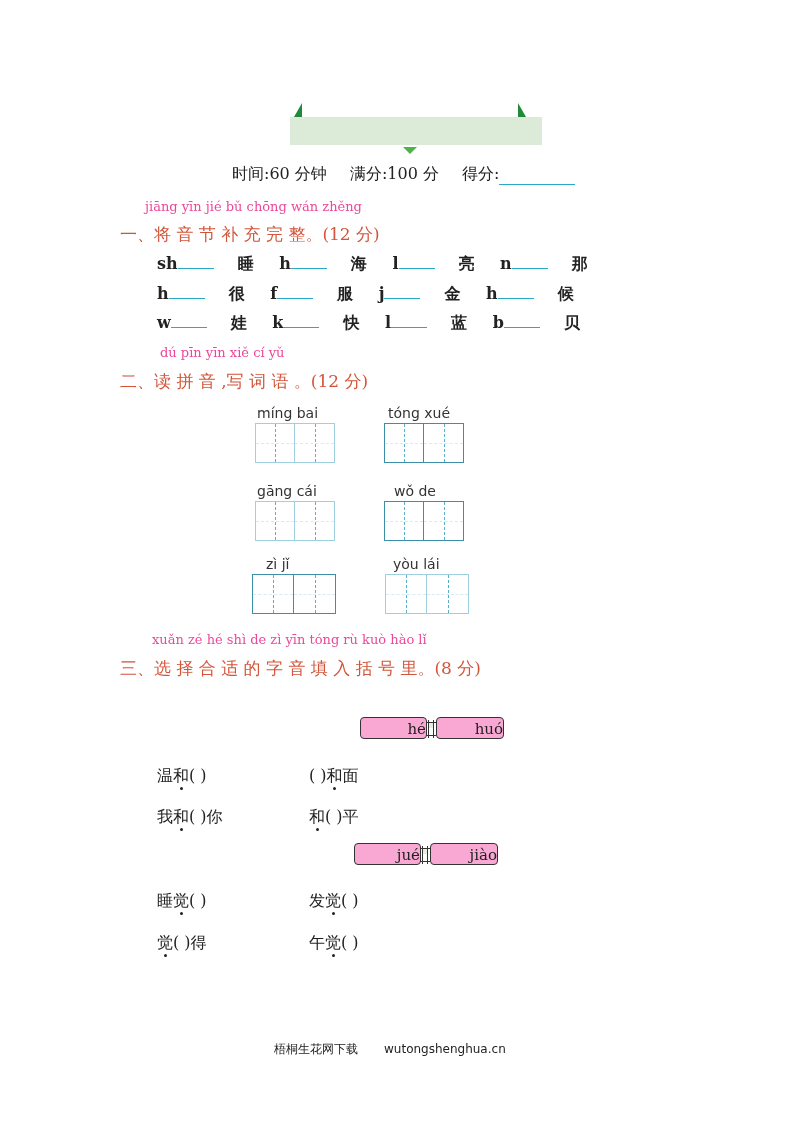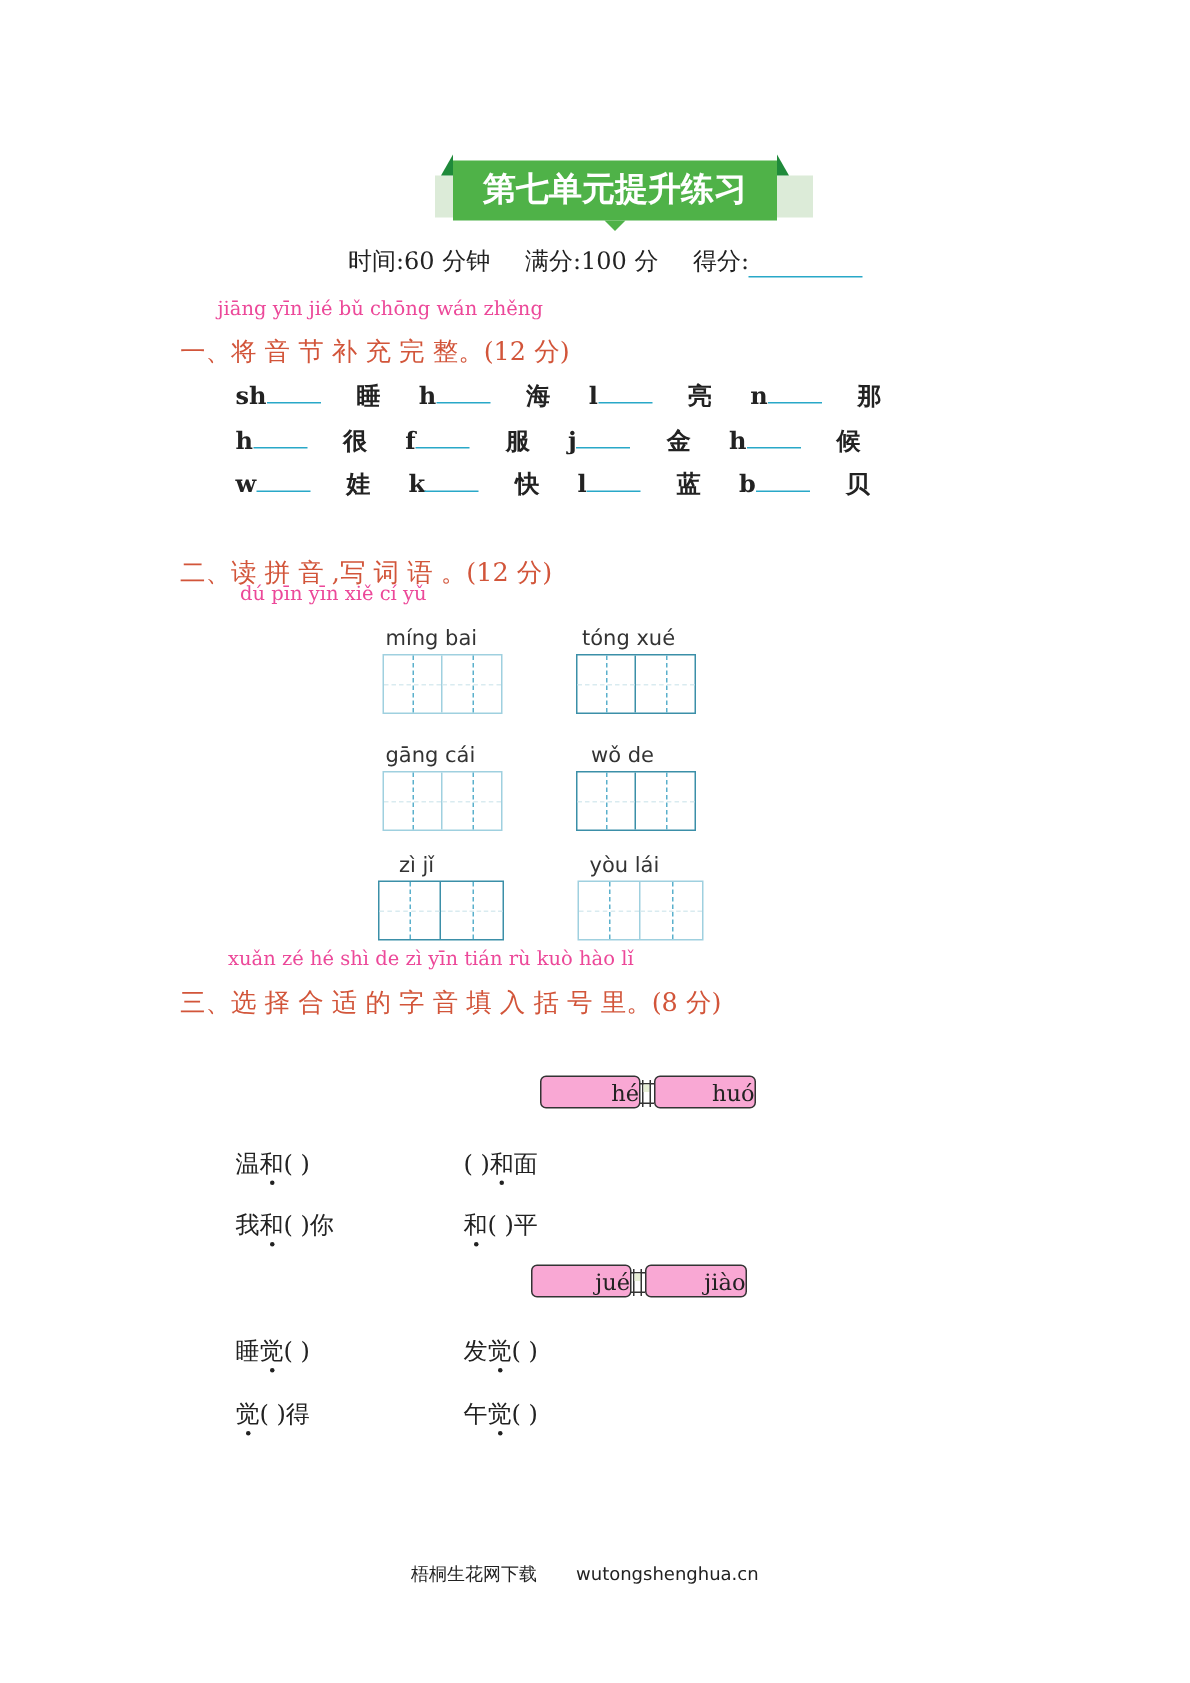--- a/index.html
+++ b/index.html
@@ -26,21 +26,21 @@
 
   .pinyin-red { color: #ec4899; font-size: 13px; white-space: nowrap; }
   .heading-red { color: #d2553a; font-size: 17px; white-space: nowrap; }
 
   .row { font-size: 16px; white-space: nowrap; font-weight: bold; }
   .blank { display: inline-block; width: 36px; border-bottom: 1px solid #29a8c8; height: 14px; margin-right: 10px; }
   .cell-letter { display: inline-block; }
   .cell-hanzi { display: inline-block; width: 36px; }
 
   
-  .wbox { position: absolute; margin-top: 13px; }
+  .wbox { position: absolute; }
   .wbox .py { position: absolute; top: 0; left: 0; width: 100%; font-family: "DejaVu Sans", sans-serif;
               font-size: 14px; color: #333; white-space: nowrap; }
   .grid { position: absolute; top: 18px; height: 38px; border: 1px solid #3b8fa8; display: flex; }
   .grid .sq { position: relative; width: 39px; height: 38px; border-right: 1px solid #3b8fa8; box-sizing: border-box; }
   .grid .sq:last-child { border-right: none; }
   .grid .sq .v { position: absolute; left: 50%; top: 0; height: 100%; border-left: 1px dashed #5ab0cc; }
   .grid .sq .h { position: absolute; top: 50%; left: 0; width: 100%; border-top: 1px dashed #d9ebf0; }
   .grid.light { border-color: #9fd0df; }
   .grid.light .sq { border-right-color: #9fd0df; }
 
@@ -61,21 +61,20 @@
   .footer { left: 274px; top: 1041px; font-size: 12px; white-space: nowrap; }
   .footer .url { font-family: "DejaVu Sans", sans-serif; margin-left: 26px; }
 </style>
 </head>
 <body>
 
 <div class="abs banner-wrap">
   <div class="banner-bg"></div>
   <div class="banner-fold-l"></div>
   <div class="banner-fold-r"></div>
-  <div class="banner">第七单元提升练习</div>
   <div class="banner-pointer"></div>
 </div>
 
 <div class="abs meta">
   <span>时间:60 分钟</span>
   <span>满分:100 分</span>
   <span style="margin-right:0">得分:</span><span class="score-line"></span>
 </div>
 
 <div class="abs pinyin-red" style="left:145px; top:199px;">jiāng yīn jié bǔ chōng wán zhěng</div>
@@ -93,21 +92,21 @@
   <span class="cell-letter">j</span><span class="blank"></span><span class="cell-hanzi" style="margin-left:14px">金</span>
   <span class="cell-letter">h</span><span class="blank"></span><span class="cell-hanzi" style="margin-left:14px">候</span>
 </div>
 <div class="abs row" style="left:157px; top:313px;">
   <span class="cell-letter">w</span><span class="blank"></span><span class="cell-hanzi" style="margin-left:14px">娃</span>
   <span class="cell-letter">k</span><span class="blank"></span><span class="cell-hanzi" style="margin-left:14px">快</span>
   <span class="cell-letter">l</span><span class="blank"></span><span class="cell-hanzi" style="margin-left:14px">蓝</span>
   <span class="cell-letter">b</span><span class="blank"></span><span class="cell-hanzi" style="margin-left:14px">贝</span>
 </div>
 
-<div class="abs pinyin-red" style="left:160px; top:345px;margin-top:44px;">dú  pīn yīn  xiě  cí yǔ</div>
+<div class="abs pinyin-red" style="left:160px; top:345px;">dú  pīn yīn  xiě  cí yǔ</div>
 <div class="abs heading-red" style="left:120px; top:370px;">二、读  拼 音 ,写  词 语 。(12 分)</div>
 
 <div class="wbox" style="left:255px; top:405px; width:82px; height:60px;">
   <div class="py" style="left:2px">míng bai</div>
   <div class="grid light" style="left:0">
     <div class="sq">
         <div class="v"></div>
         <div class="h"></div>
       </div>
     <div class="sq">
@@ -175,21 +174,21 @@
         <div class="v"></div>
         <div class="h"></div>
       </div>
     <div class="sq" style="width:41px">
         <div class="v"></div>
         <div class="h"></div>
       </div>
   </div>
 </div>
 
-<div class="abs pinyin-red" style="left:152px; top:632px;">xuǎn  zé hé shì de  zì yīn tián rù  kuò hào lǐ</div>
+<div class="abs pinyin-red" style="left:152px; top:632px;">xuǎn  zé hé shì de  zì yīn tóng rù  kuò hào lǐ</div>
 <div class="abs heading-red" style="left:120px; top:657px;">三、选  择 合 适 的 字 音  填  入  括 号 里。(8 分)</div>
 
 <div class="pill" style="left:360px; top:717px; width:67px;">hé</div>
 <div class="connector" style="left:426px; top:722px;">
     <div class="fill"></div>
   </div>
 <div class="pill" style="left:436px; top:717px; width:68px; padding-left:21px;">huó</div>
 
 <div class="abs qitem" style="left:157px; top:766px;">
   <span>温</span><span class="dot">和</span><span>(      )</span>

